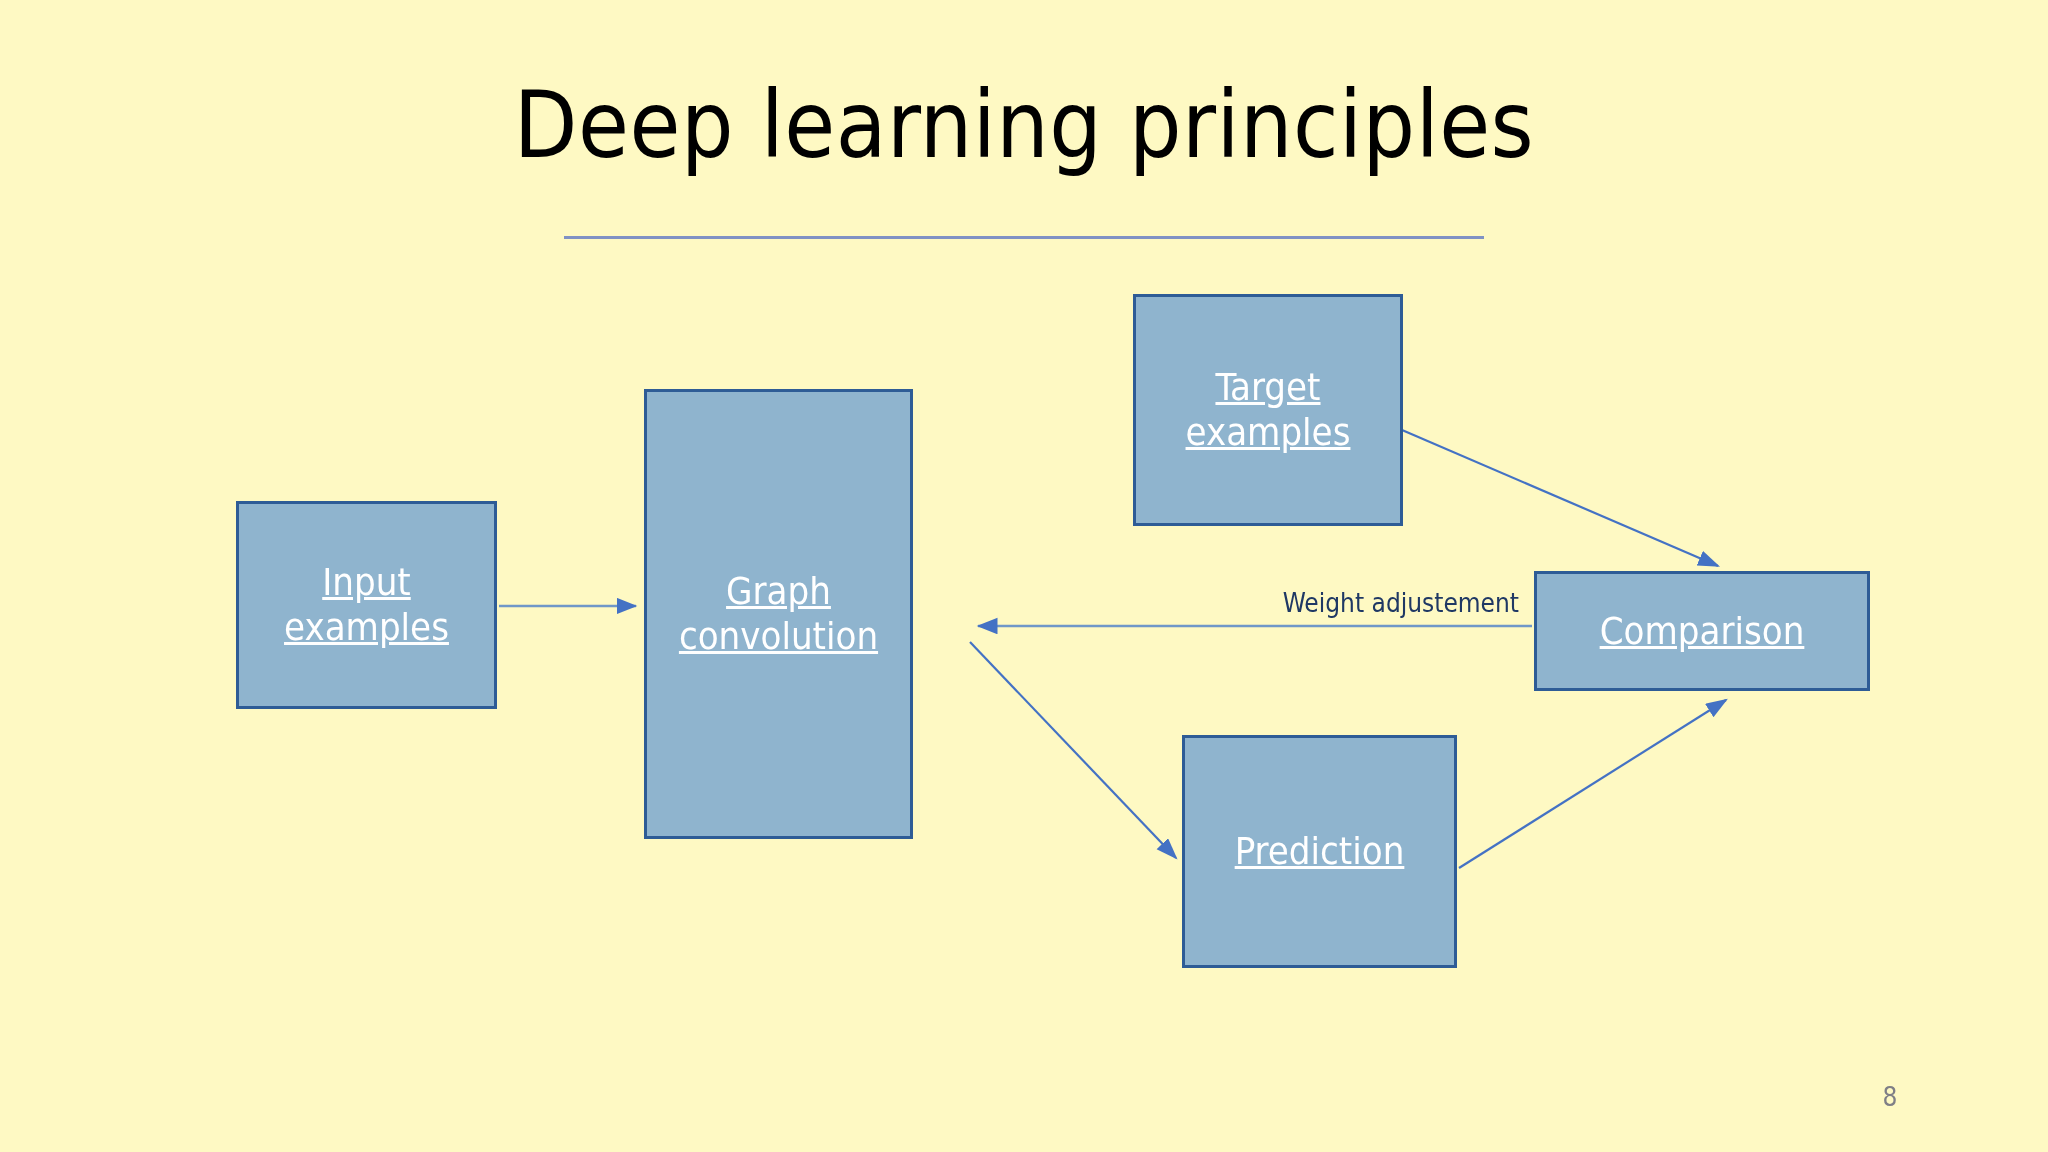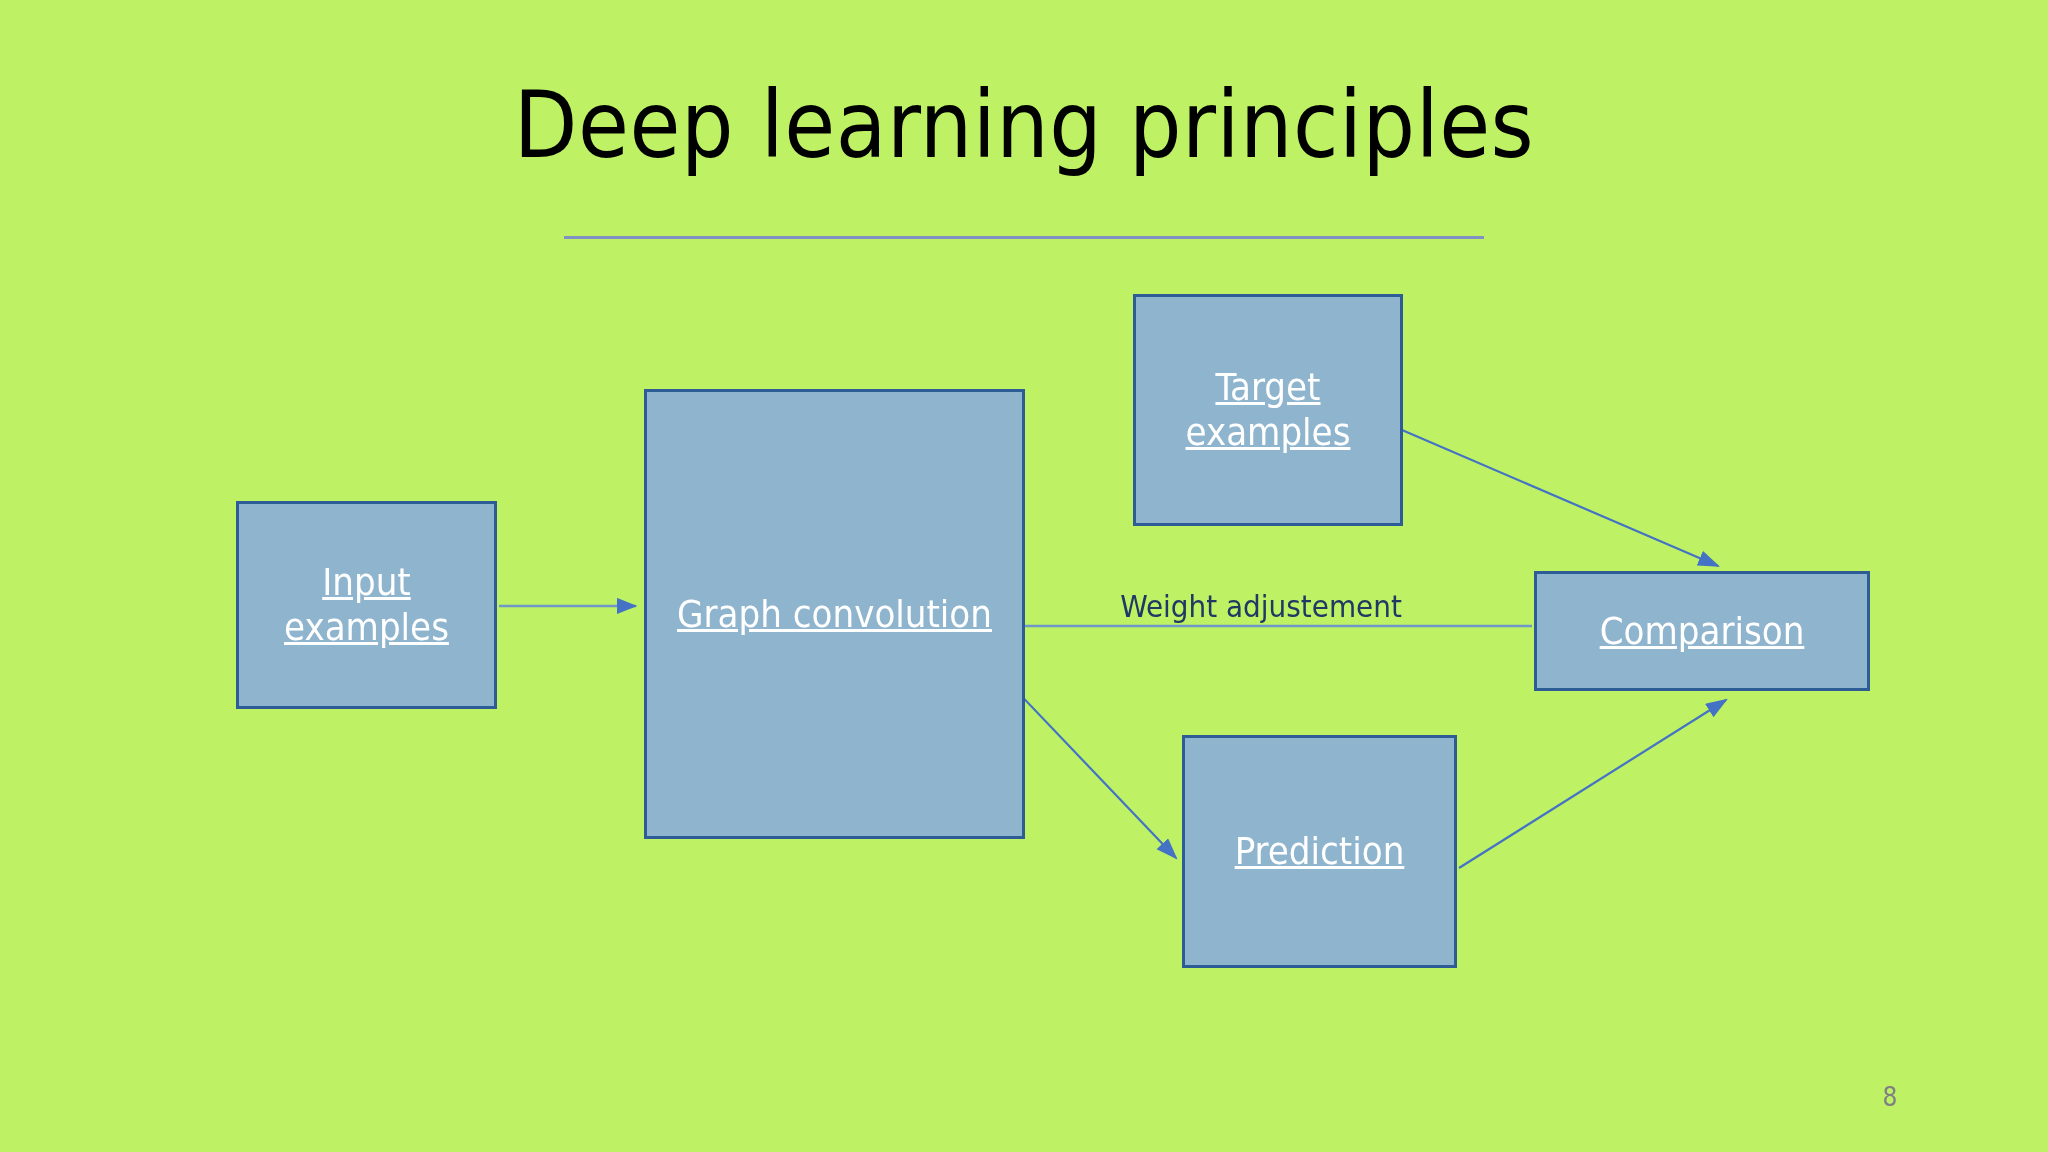--- a/index.html
+++ b/index.html
@@ -8,21 +8,21 @@
     padding: 0;
     background: #ffffff;
   }
   body {
     font-family: "Liberation Sans", sans-serif;
   }
   #slide {
     position: relative;
     width: 2048px;
     height: 1152px;
-    background: #bef264;
+    background: #fef9c3;
     overflow: hidden;
   }
 
   
   #slide-title {
     position: absolute;
     left: 0;
     top: 78px;
     width: 2048px;
     text-align: center;
@@ -70,35 +70,35 @@
     z-index: 3;
     text-decoration: underline;
   }
   .node-label {
     display: block;
     white-space: pre-line;
     padding: 0 6px;
   }
 
   #node-input      { left: 236px;  top: 501px;  width: 261px;  height: 208px; }
-  #node-graphconv  { left: 644px;  top: 389px;  width: 381px;  height: 450px; }
+  #node-graphconv  { left: 644px;  top: 389px;  width: 269px;  height: 450px; }
   #node-target     { left: 1133px; top: 294px;  width: 270px;  height: 232px; }
   #node-comparison { left: 1534px; top: 571px;  width: 336px;  height: 120px; }
   #node-prediction { left: 1182px; top: 735px;  width: 275px;  height: 233px; }
 
   
   #edge-label-weight {
     position: absolute;
-    left: 1096px;
+    left: 1189px;
     top: 588px;
     width: 330px;
-    text-align: center;
+    text-align: right;
     font-family: "DejaVu Sans Condensed", "Liberation Sans Narrow", "Liberation Sans", sans-serif;
     font-weight: 300;
-    font-size: 31px;
+    font-size: 26px;
     color: #1f3864;
     white-space: nowrap;
     z-index: 4;
   }
 
   
   #page-number {
     position: absolute;
     left: 1860px;
     top: 1082px;

